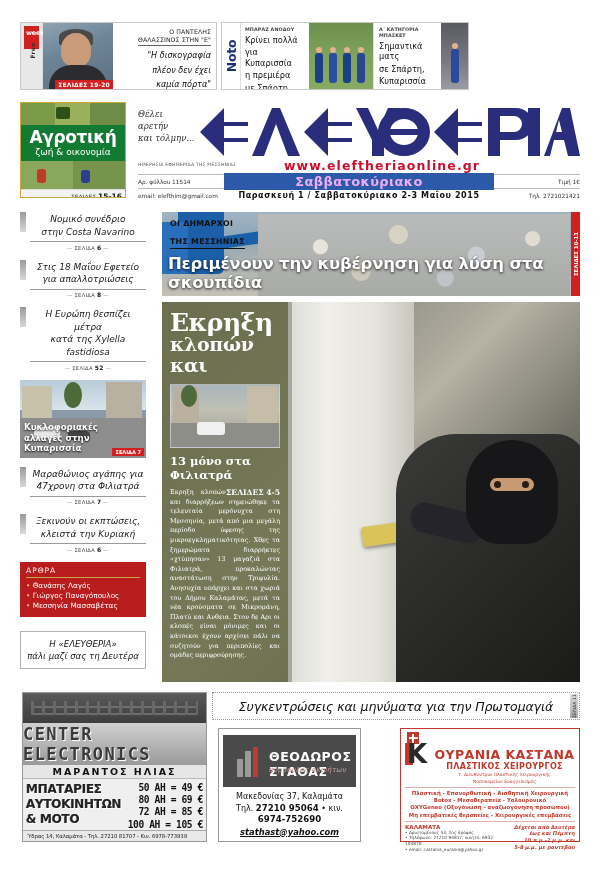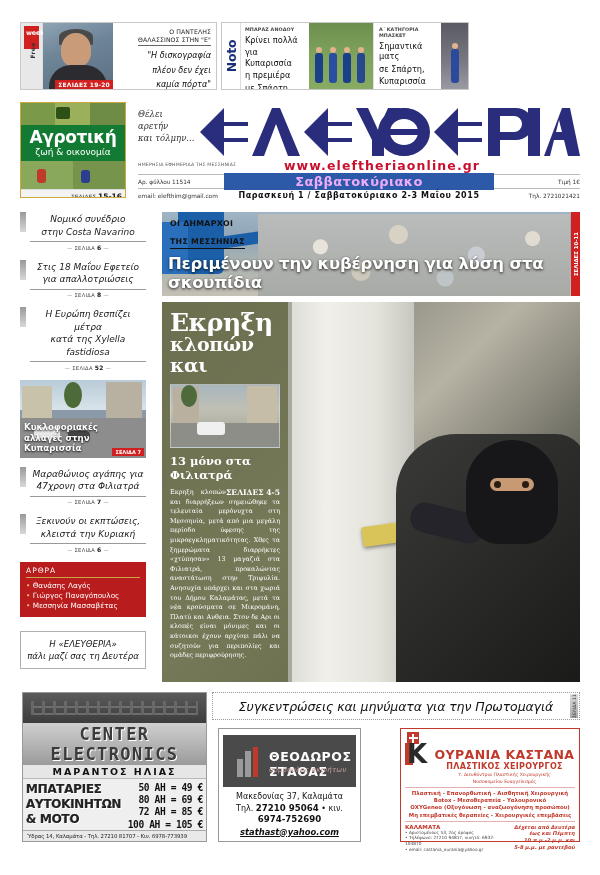--- a/index.html
+++ b/index.html
@@ -391,21 +391,21 @@
   }
   .ac-circuit::before{
     content:""; position:absolute; left:8px; top:8px; right:8px; height:14px;
     background:
       repeating-linear-gradient(90deg, #6f6f6f 0 3px, transparent 3px 11px),
       repeating-linear-gradient(0deg, #777 0 2px, transparent 2px 7px);
     opacity:.8;
   }
   .ac-name {
     background: linear-gradient(to bottom,#d0d0d0,#9a9a9a);
-    text-align: center; font-size: 17px; font-weight: bold; color: #3a3a3a;
+    font-size: 17px; font-weight: bold; color: #3a3a3a;
     letter-spacing: 1.4px; padding: 1px 0; font-family:"DejaVu Sans Mono","Liberation Mono",monospace;
     text-shadow: 1px 1px 0 #fff;
   }
   .ac-sub {
     background: #e6e6e6; text-align: center; font-size: 9.5px; font-weight: bold;
     letter-spacing: 2px; color: #111; padding: 1px 0; border-bottom:1px solid #bbb;
   }
   .ac-grid { display: flex; padding: 3px 3px 0; }
   .ac-left { flex: 1; }
   .ac-left div {

